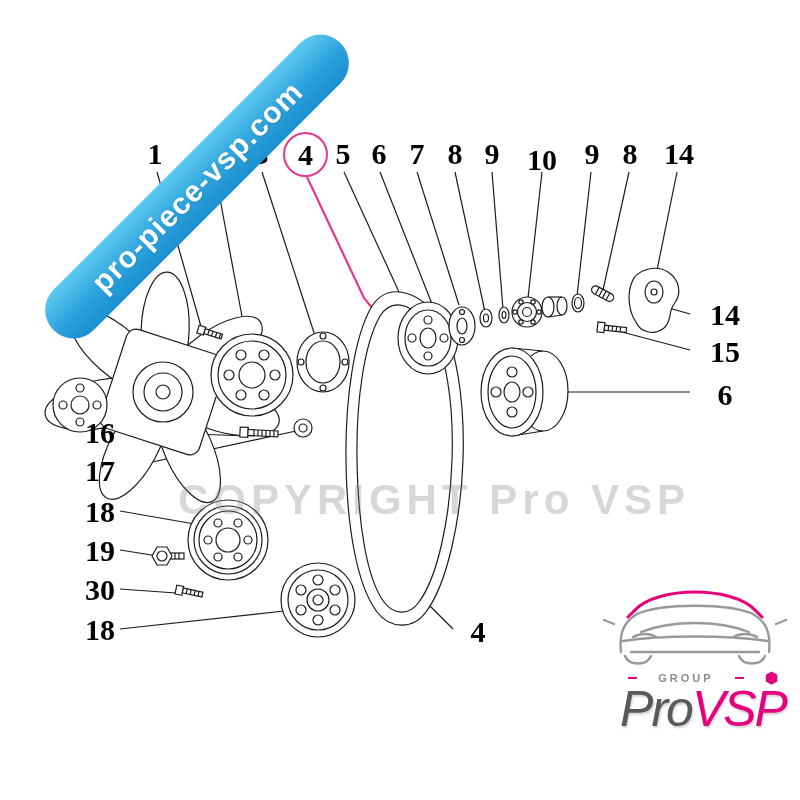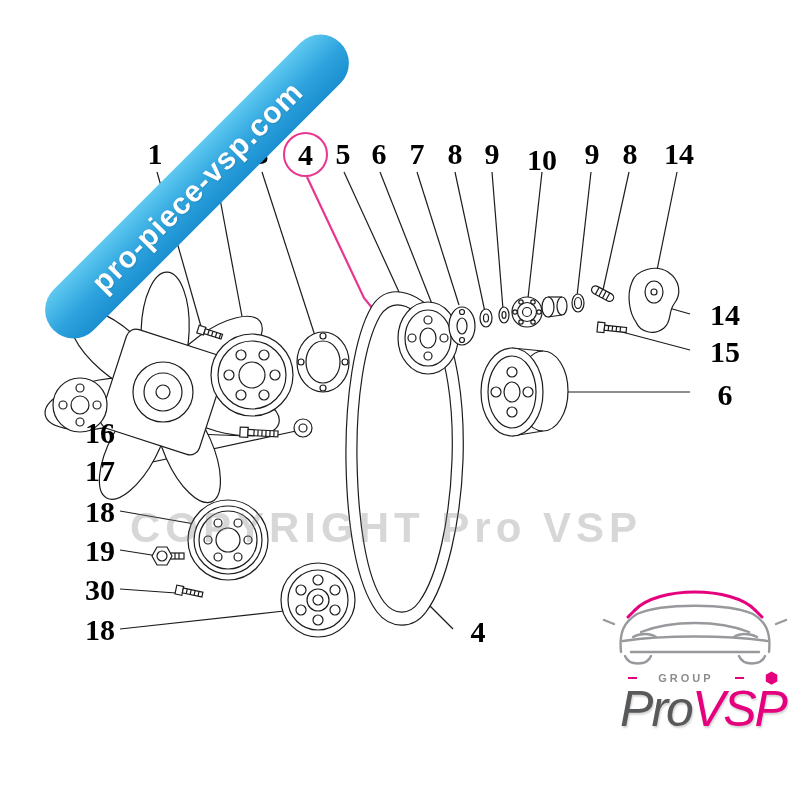--- a/index.html
+++ b/index.html
@@ -9,22 +9,22 @@
     font-family:"Liberation Sans", sans-serif;
   }
   .stage { position:absolute; inset:0; }
 
   
   #diagram-svg { position:absolute; left:0; top:0; z-index:1; }
 
   
   .watermark {
     position:absolute; left:130px; top:476px; width:560px; z-index:2;
-    text-align:left; font-size:42px; font-weight:bold; letter-spacing:5px;
-    color:#7d7d7d; opacity:0.30; white-space:nowrap; pointer-events:none;margin-top:28px;
+    text-align:right; font-size:42px; font-weight:bold; letter-spacing:5px;
+    color:#7d7d7d; opacity:0.30; white-space:nowrap; pointer-events:none;
   }
 
   
   .callout {
     position:absolute; z-index:4; width:44px; text-align:center;
     font-family:"Liberation Serif", serif; font-weight:bold;
     font-size:30px; line-height:32px; color:#000;
   }
   .callout.side-left  { width:56px; }
   .callout.side-right { width:60px; text-align:center; }

